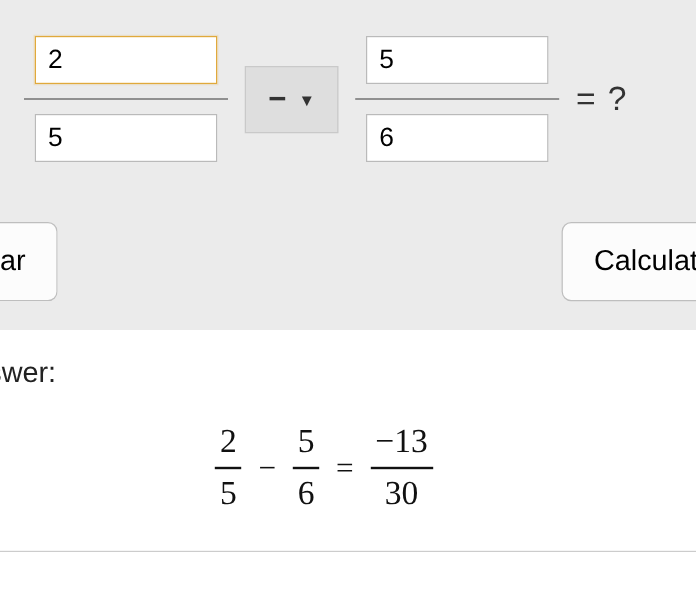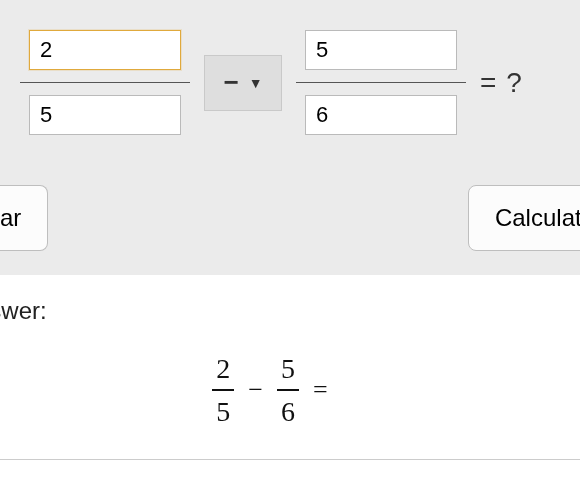--- a/index.html
+++ b/index.html
@@ -187,14 +187,19 @@
       <span class="bar"></span>
       <span class="den">5</span>
     </span>
     <span class="mop">−</span>
     <span class="mfrac">
       <span class="num">5</span>
       <span class="bar"></span>
       <span class="den">6</span>
     </span>
     <span class="mop">=</span>
+    <span class="mfrac">
+      <span class="num">−13</span>
+      <span class="bar"></span>
+      <span class="den">30</span>
+    </span>
   </div>
 </div>
 
 </body></html>

